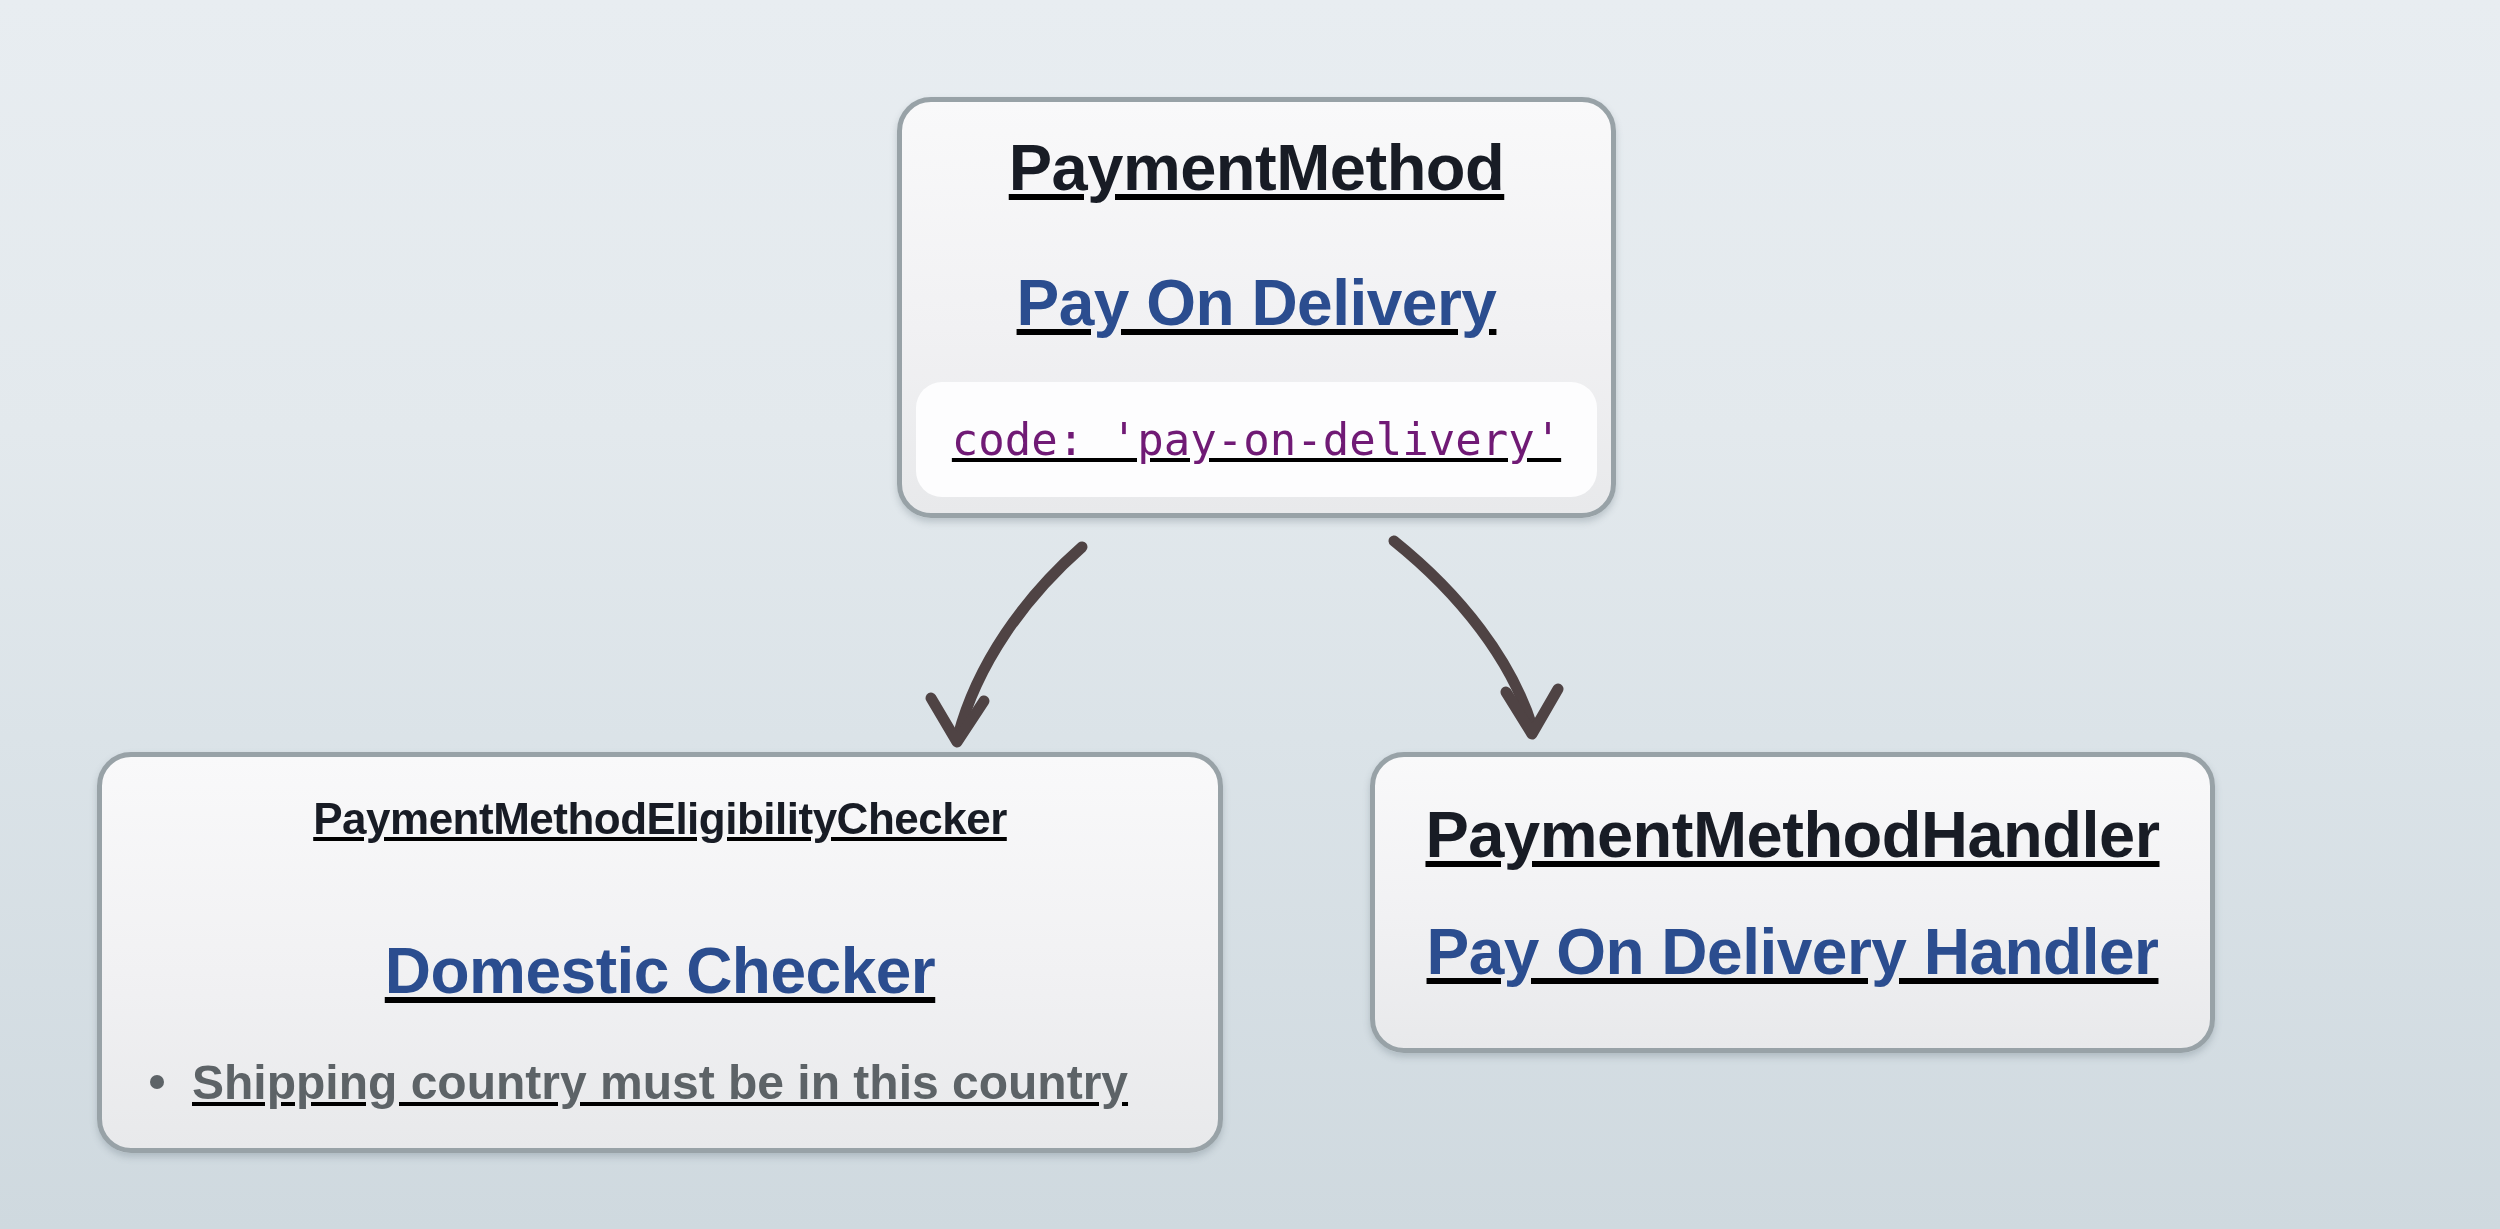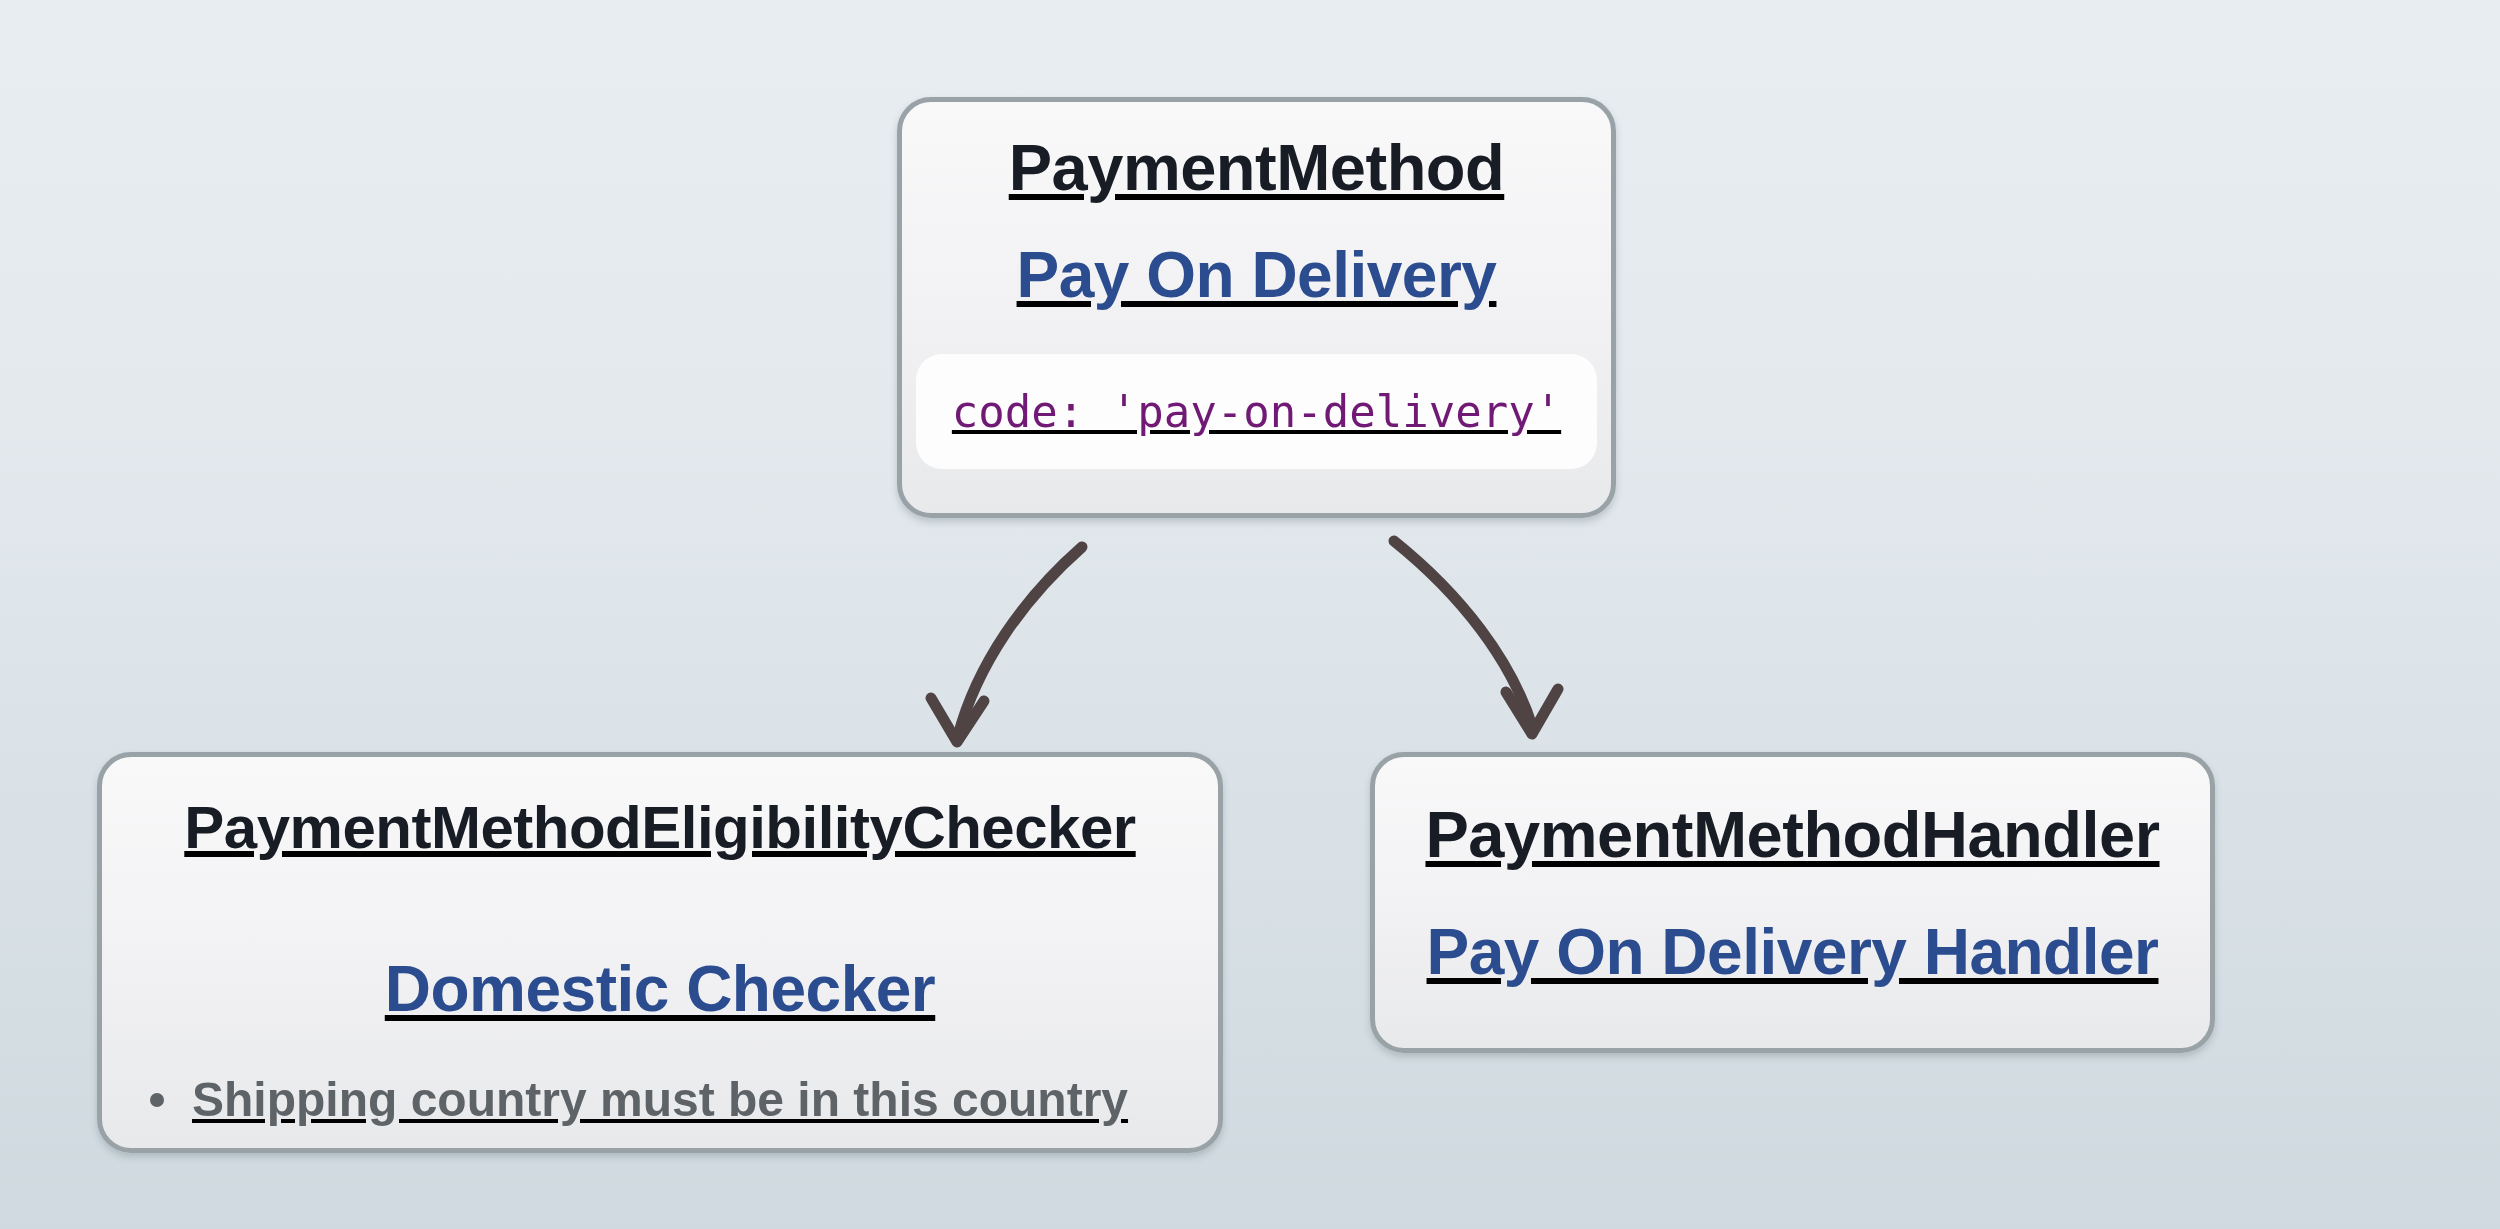--- a/index.html
+++ b/index.html
@@ -55,21 +55,21 @@
     white-space: nowrap;
   }
 
   
   .node-payment-method {
     left: 897px; top: 97px;
     width: 719px; height: 421px;
     padding-top: 30px;
   }
   .node-payment-method .node-title { font-size: 65px; }
-  .node-payment-method .node-subtitle { font-size: 64px; margin-top: 36px; }
+  .node-payment-method .node-subtitle { font-size: 64px; margin-top: 64px; }
 
   .code-pill {
     margin-top: 44px;
     width: calc(100% - 28px);
     height: 115px;
     background: #fdfdfe;
     border-radius: 26px;
     display: flex;
     align-items: center;
     justify-content: center;
@@ -80,21 +80,21 @@
     color: #701a75;
     white-space: pre;
   }
 
   
   .node-eligibility {
     left: 97px; top: 752px;
     width: 1126px; height: 401px;
     padding-top: 38px;
   }
-  .node-eligibility .node-title { font-size: 60px; }
+  .node-eligibility .node-title { font-size: 44px; }
   .node-eligibility .node-subtitle { font-size: 64px; margin-top: 93px; }
 
   .bullet-row {
     align-self: flex-start;
     margin-top: 48px;
     padding-left: 48px;
     display: flex;
     align-items: center;
   }
   .bullet-dot {

